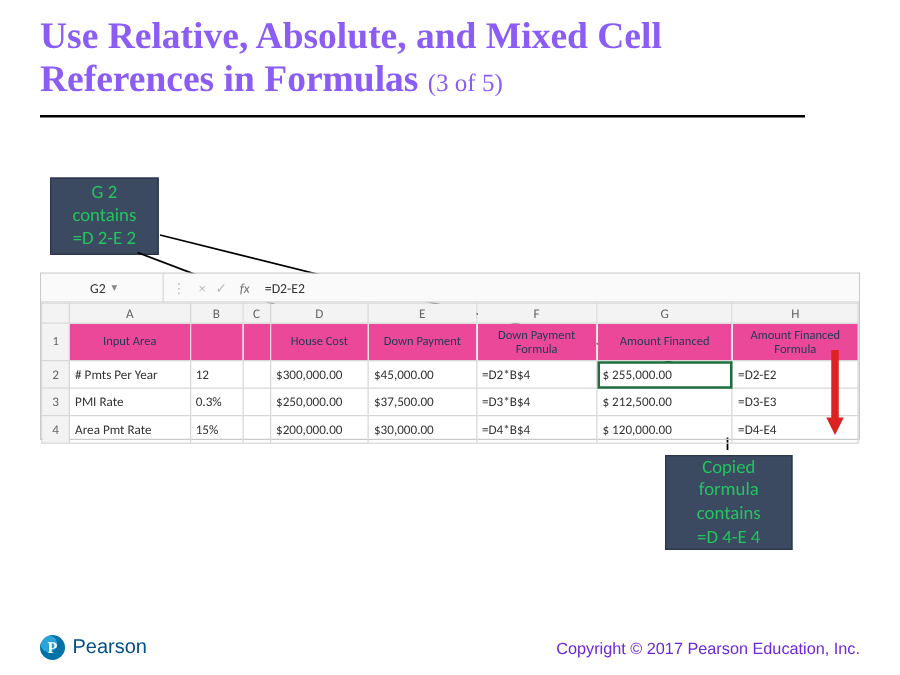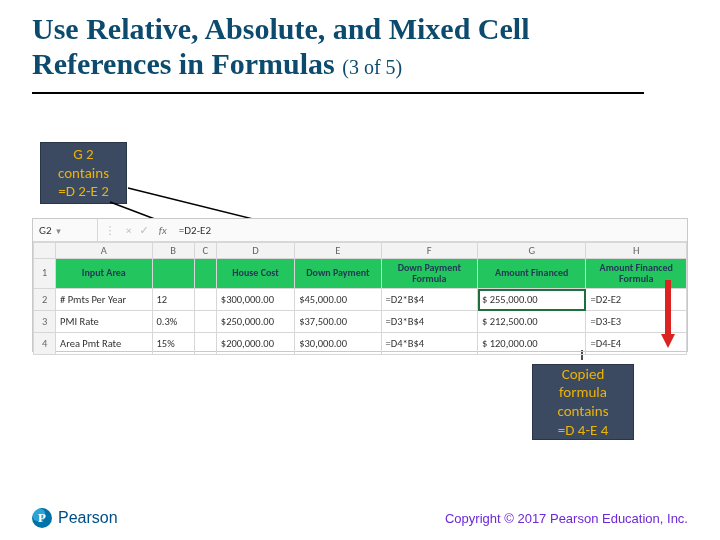--- a/index.html
+++ b/index.html
@@ -7,32 +7,32 @@
     width:720px;height:540px;
     background:#fff;
     font-family:"Times New Roman",Times,serif;
     position:relative;
     overflow:hidden;
   }
 
   
   .title{
     position:absolute;left:32px;top:12px;width:640px;
-    font-size:30px;font-weight:bold;color:#0c4a6e;line-height:1.15;
+    font-size:30px;font-weight:bold;color:#8b5cf6;line-height:1.15;
   }
   .title .sub{font-size:20px;font-weight:normal}
   .title-underline{
     position:absolute;left:32px;top:92px;width:612px;height:2px;
     background:#000;
   }
 
   
   .callout{
     position:absolute;
-    background:#3b4a61;color:#eab308;
+    background:#3b4a61;color:#22c55e;
     font-family:Calibri,Arial,sans-serif;
     font-size:15px;text-align:center;line-height:1.25;
     border:1px solid #2a3547;
     display:flex;align-items:center;justify-content:center;
     white-space:pre-line;
   }
   .co1{left:40px;top:142px;width:85px;height:60px}
   .co2{left:532px;top:364px;width:100px;height:74px}
 
   
@@ -44,21 +44,21 @@
     box-sizing:border-box;
   }
   
   .fbar{
     height:22px;border-bottom:1px solid #d7d7d7;
     display:flex;align-items:center;
     background:#fafafa;
   }
   .fbar .namebox{
     width:58px;height:100%;border-right:1px solid #d7d7d7;
-    display:flex;align-items:center;padding-left:6px;font-size:11px;
+    display:flex;align-items:center;padding-left:6px;font-size:11px;margin-left:33px;
   }
   .fbar .drop{width:14px;text-align:center;color:#888;font-size:9px}
   .fbar .sep{width:24px;text-align:center;color:#bbb}
   .fbar .fx{font-style:italic;color:#777;padding:0 6px}
   .fbar .formula{padding-left:6px}
 
   
   table.grid{border-collapse:collapse;width:100%;table-layout:fixed}
   table.grid th,table.grid td{
     border:1px solid #d7d7d7;height:22px;
@@ -69,21 +69,21 @@
   table.grid th{
     background:#f3f3f3;color:#666;font-weight:normal;text-align:center;
     font-size:10.5px;height:16px;
   }
   table.grid th.rowhdr{width:22px}
   table.grid td.rowhdr{
     background:#f3f3f3;text-align:center;color:#666;width:22px;
   }
   
   tr.datahdr td{
-    background:#22c55e;color:#243b57;font-weight:bold;
+    background:#ec4899;color:#243b57;font-weight:normal;
     text-align:center;font-size:10px;height:30px;
     white-space:normal;line-height:1.05;
   }
   tr.datahdr td.rowhdr{background:#f3f3f3;color:#666;font-weight:normal}
   td.r{text-align:left}
   td.l{text-align:left}
   td.sel{outline:2px solid #1f6f3e;outline-offset:-2px}
 
   
   col.cA{width:96px} col.cB{width:42px} col.cC{width:22px}

